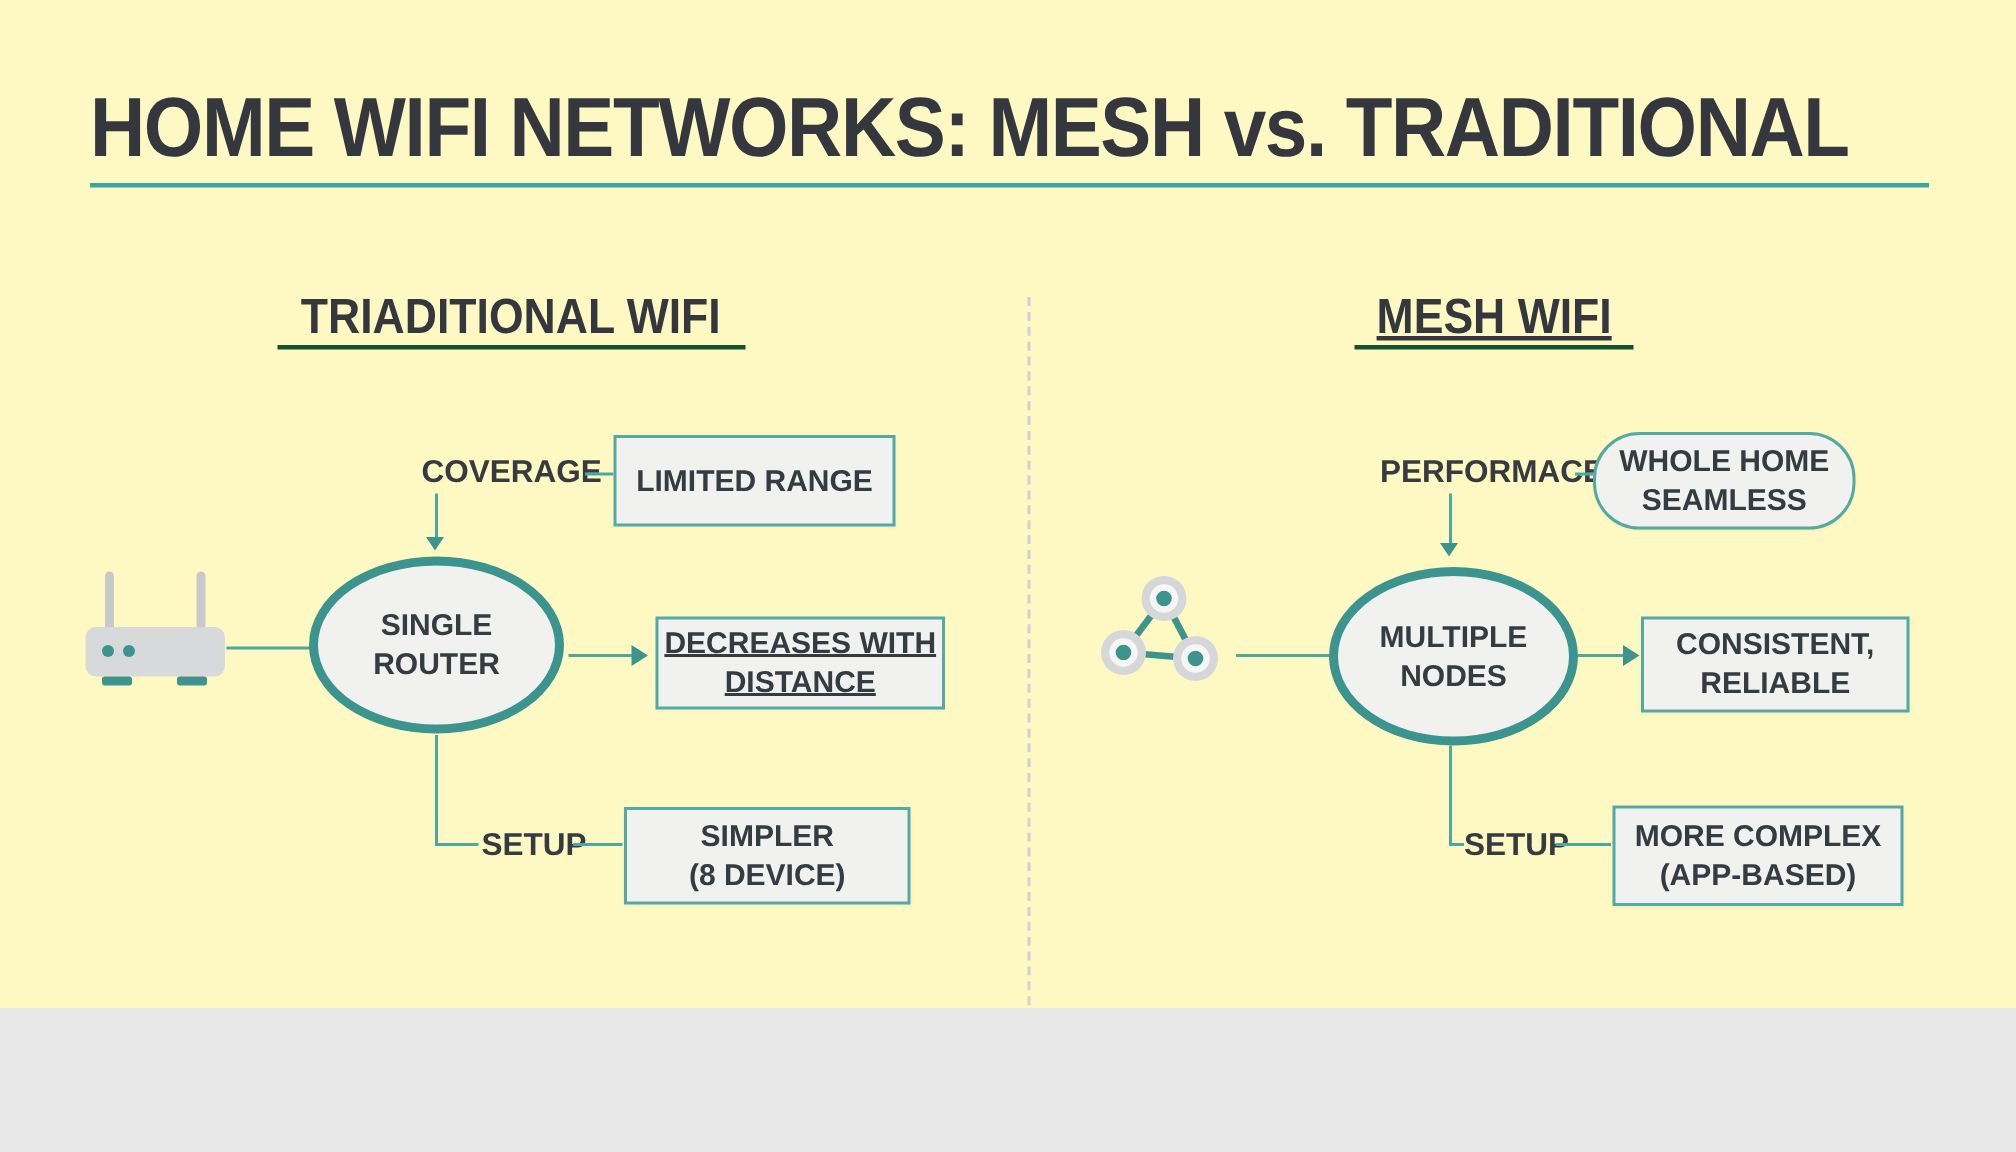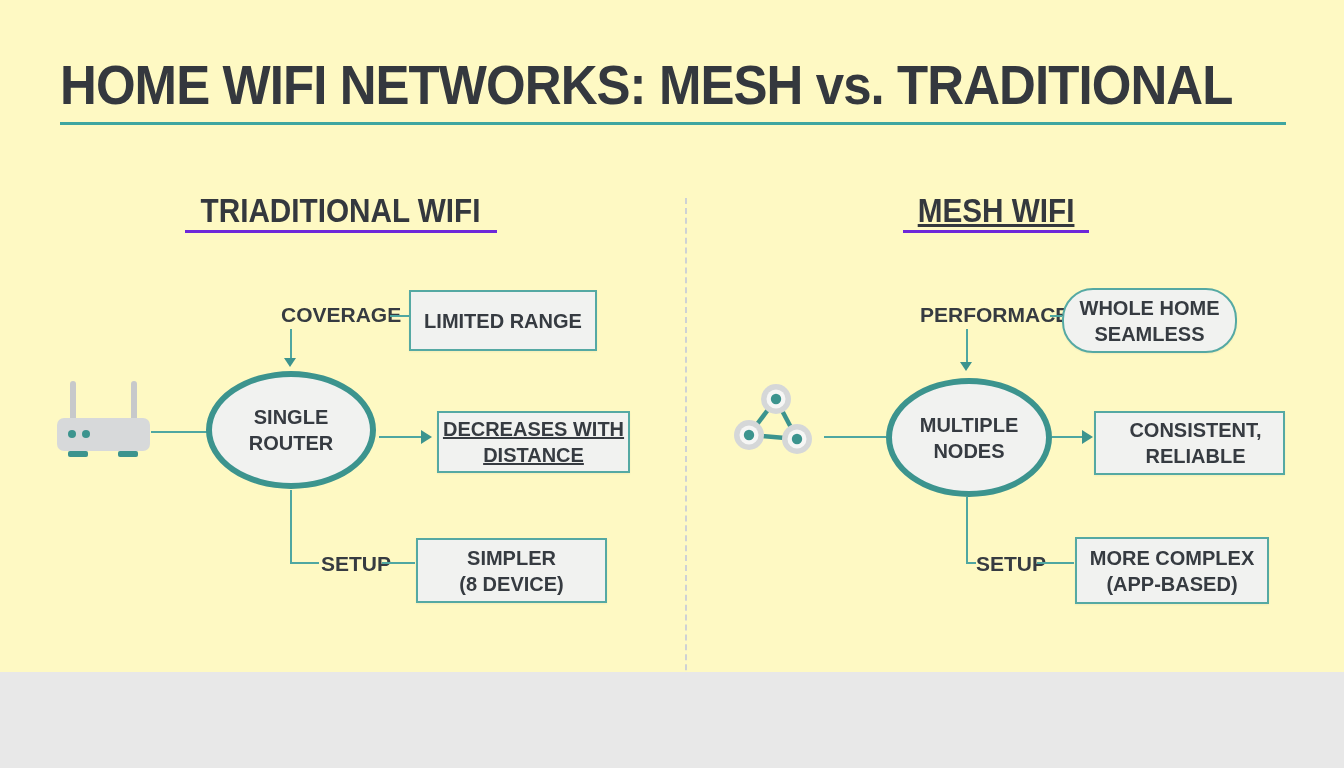--- a/index.html
+++ b/index.html
@@ -15,21 +15,21 @@
     left:60px;top:56px;margin:0;font-size:56px;font-weight:700;
     letter-spacing:-1px;white-space:nowrap;color:#34383e;
     transform:scaleX(0.91);transform-origin:left top;line-height:1.05;
   }
   .title-underline{left:60px;top:122px;width:1226px;height:3px;background:#3ea6a0;}
   
   .divider{left:685px;top:198px;height:492px;width:0;border-left:2px dashed #ced2d5;}
   
   .col-header{
     height:38px;display:flex;align-items:center;justify-content:center;
-    border-bottom:3px solid #6d28d9;
+    border-bottom:3px solid #14532d;
   }
   .col-header span{
     font-size:33px;font-weight:700;white-space:nowrap;letter-spacing:0;
     transform:scaleX(0.9);transform-origin:center;color:#34383e;
   }
   .hdr-t{left:185px;top:192px;width:312px;}
   .hdr-m{left:903px;top:192px;width:186px;text-decoration:underline;}
   
   .lbl{font-size:21px;font-weight:700;white-space:nowrap;color:#363b41;}
   
@@ -142,21 +142,21 @@
     <div class="abs line" style="left:966px;top:329px;width:2px;height:34px;"></div>
     <div class="abs arrow-down" style="left:960px;top:362px;"></div>
     <div class="abs box" style="left:1062px;top:288px;width:171px;height:61px;border-radius:31px;">WHOLE HOME
 SEAMLESS</div>
 
     <div class="abs ellipse ellipse-m">MULTIPLE
 NODES</div>
 
     <div class="abs line" style="left:1052px;top:436px;width:31px;height:2px;"></div>
     <div class="abs arrow-right" style="left:1082px;top:430px;"></div>
-    <div class="abs box" style="left:1094px;top:411px;width:175px;height:60px;padding-left:12px;">CONSISTENT,
+    <div class="abs box" style="left:1094px;top:411px;width:175px;height:60px;">CONSISTENT,
 RELIABLE</div>
 
     <div class="abs line" style="left:966px;top:497px;width:2px;height:67px;"></div>
     <div class="abs line" style="left:966px;top:562px;width:10px;height:2px;"></div>
     <div class="abs lbl" style="left:976px;top:552px;">SETUP</div>
     <div class="abs line" style="left:1037px;top:562px;width:37px;height:2px;"></div>
     <div class="abs box" style="left:1075px;top:537px;width:190px;height:63px;">MORE COMPLEX
 (APP-BASED)</div>
 
   </div>

